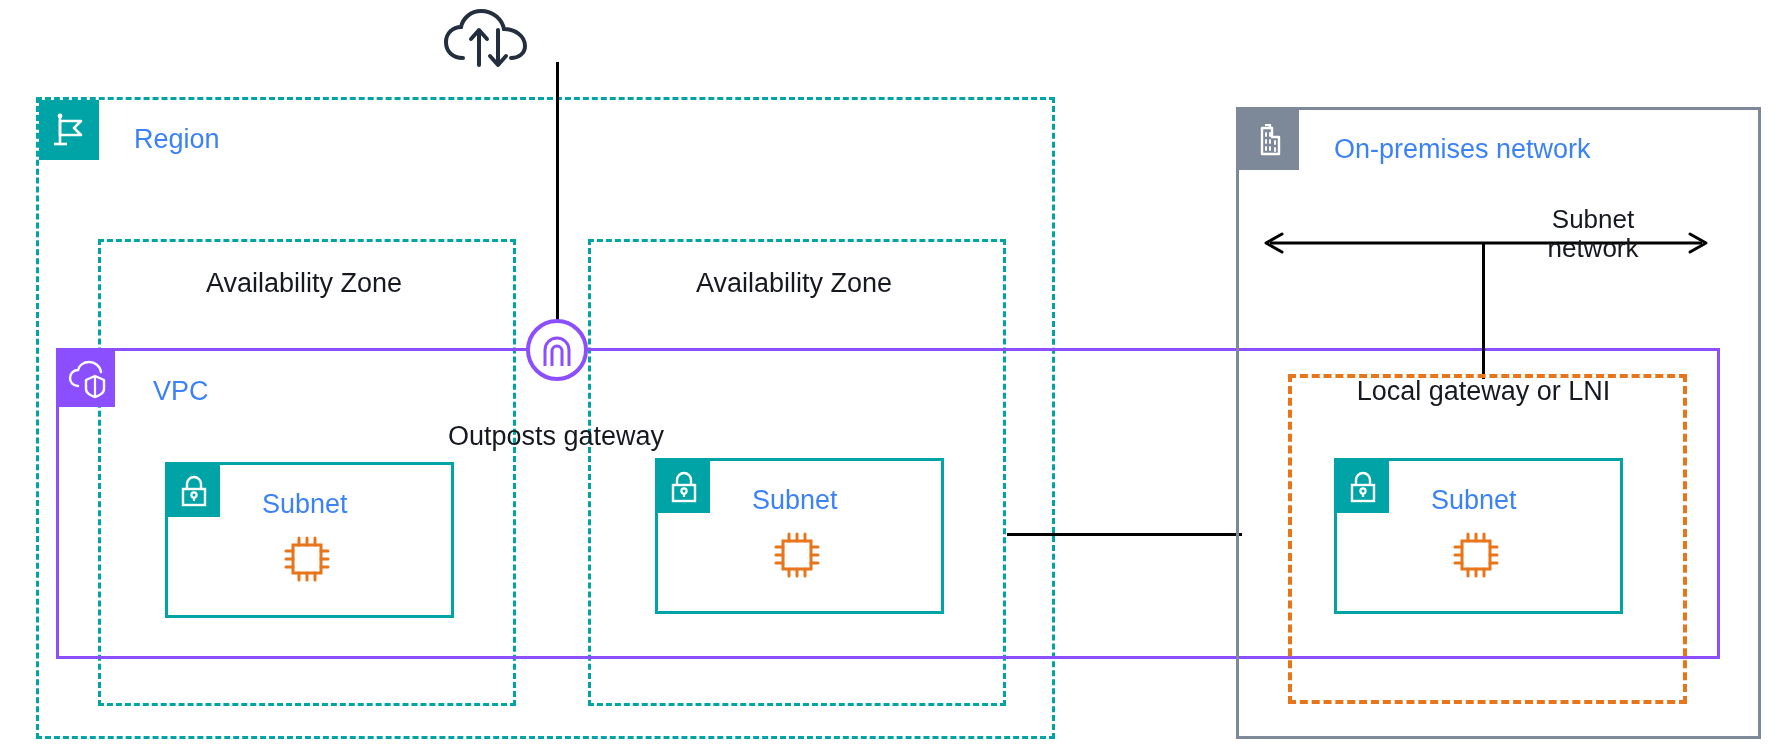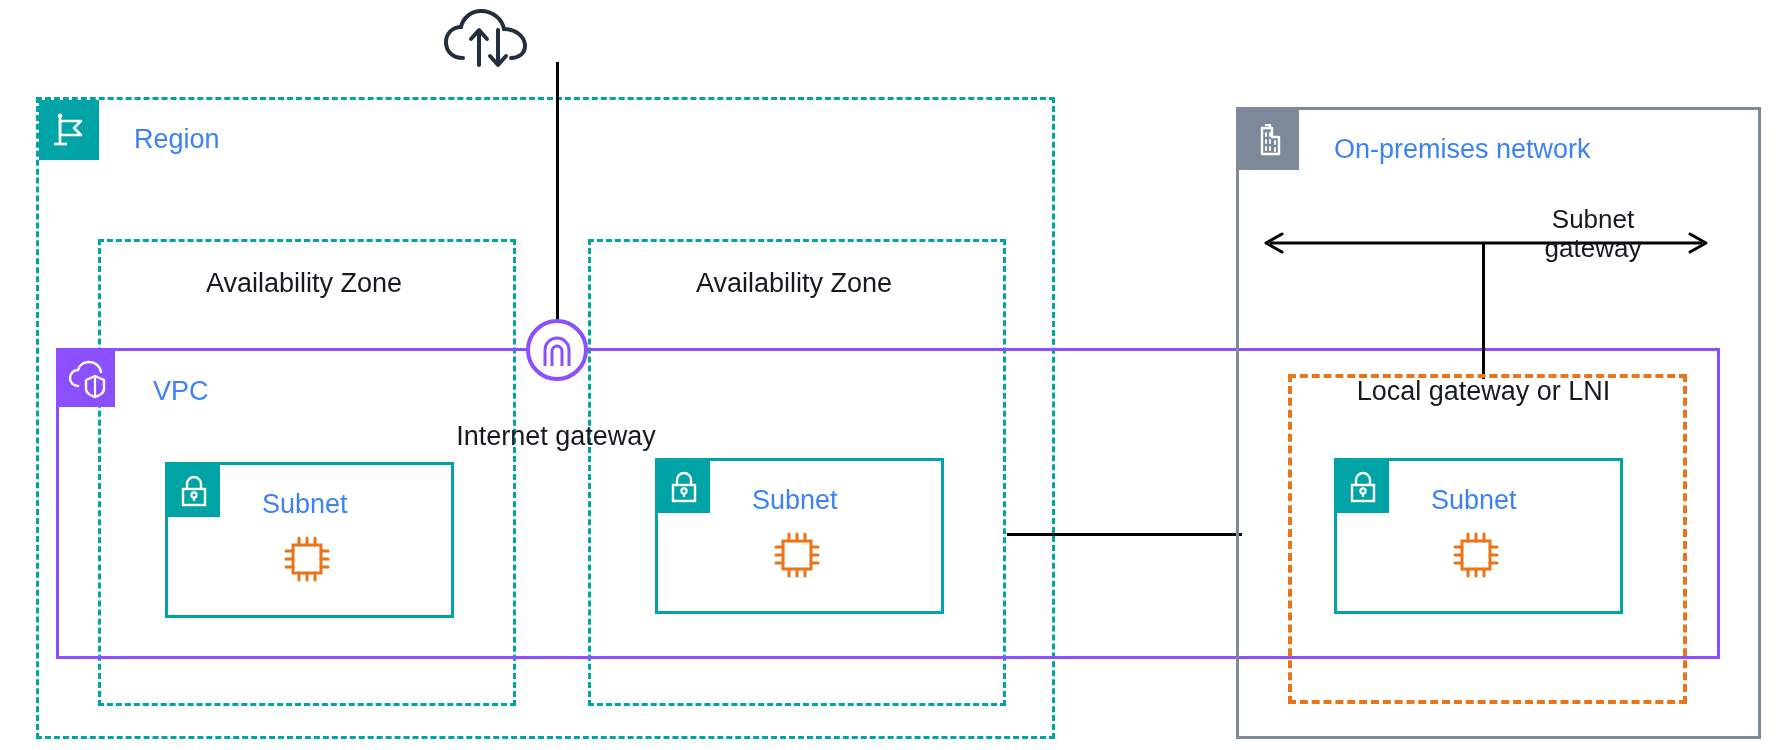--- a/index.html
+++ b/index.html
@@ -98,21 +98,21 @@
   </div>
   <div class="grp-title" style="left:153px;top:376px;">VPC</div>
 
   <div class="wire wire-v" style="left:556px;top:62px;height:288px;"></div>
   <div class="igw-circle" style="left:526px;top:319px;">
     <svg width="36" height="36" viewBox="0 0 36 36">
       <path d="M6 34 V18 A12 12 0 0 1 30 18 V34" fill="none" stroke="#8c4fff" stroke-width="3"></path>
       <path d="M13 34 V19 A5 5 0 0 1 23 19 V34" fill="none" stroke="#8c4fff" stroke-width="3"></path>
     </svg>
   </div>
-  <div class="ctr-title" style="left:406px;top:421px;width:300px;">Internet gateway</div>
+  <div class="ctr-title" style="left:406px;top:421px;width:300px;">Outposts gateway</div>
 
   <div class="grp-subnet" style="left:165px;top:462px;width:283px;height:150px;"></div>
   <div class="tile tile-subnet" style="left:168px;top:465px;">
     <svg width="34" height="34" viewBox="0 0 34 34">
       <path d="M10 15 V10 A7 7 0 0 1 24 10 V15" fill="none" stroke="#fff" stroke-width="2.4"></path>
       <rect x="6" y="15" width="22" height="16" fill="none" stroke="#fff" stroke-width="2.4"></rect>
       <circle cx="17" cy="21" r="2.6" fill="none" stroke="#fff" stroke-width="2.2"></circle>
       <line x1="17" y1="23" x2="17" y2="27" stroke="#fff" stroke-width="2.2"></line>
     </svg>
   </div>
@@ -190,21 +190,21 @@
 
   <div class="abs" style="left:1256px;top:230px;">
     <svg width="460" height="26" viewBox="0 0 460 26">
       <line x1="14" y1="13" x2="446" y2="13" stroke="#000" stroke-width="3"></line>
       <polyline points="26,4 10,13 26,22" fill="none" stroke="#000" stroke-width="3" stroke-linecap="round" stroke-linejoin="round"></polyline>
       <polyline points="434,4 450,13 434,22" fill="none" stroke="#000" stroke-width="3" stroke-linecap="round" stroke-linejoin="round"></polyline>
     </svg>
   </div>
   <div class="arrowlbl" style="left:1498px;top:205px;width:190px;">
     <span>Subnet</span><br>
-    <span>gateway</span>
+    <span>network</span>
   </div>
 
   <div class="wire wire-v" style="left:1482px;top:243px;height:136px;"></div>
 
   <div class="grp-outposts" style="left:1288px;top:374px;width:391px;height:322px;"></div>
   <div class="ctr-title" style="left:1288px;top:376px;width:391px;">Local gateway or LNI</div>
 
   <div class="grp-subnet" style="left:1334px;top:458px;width:283px;height:150px;"></div>
   <div class="tile tile-subnet" style="left:1337px;top:461px;">
     <svg width="34" height="34" viewBox="0 0 34 34">

